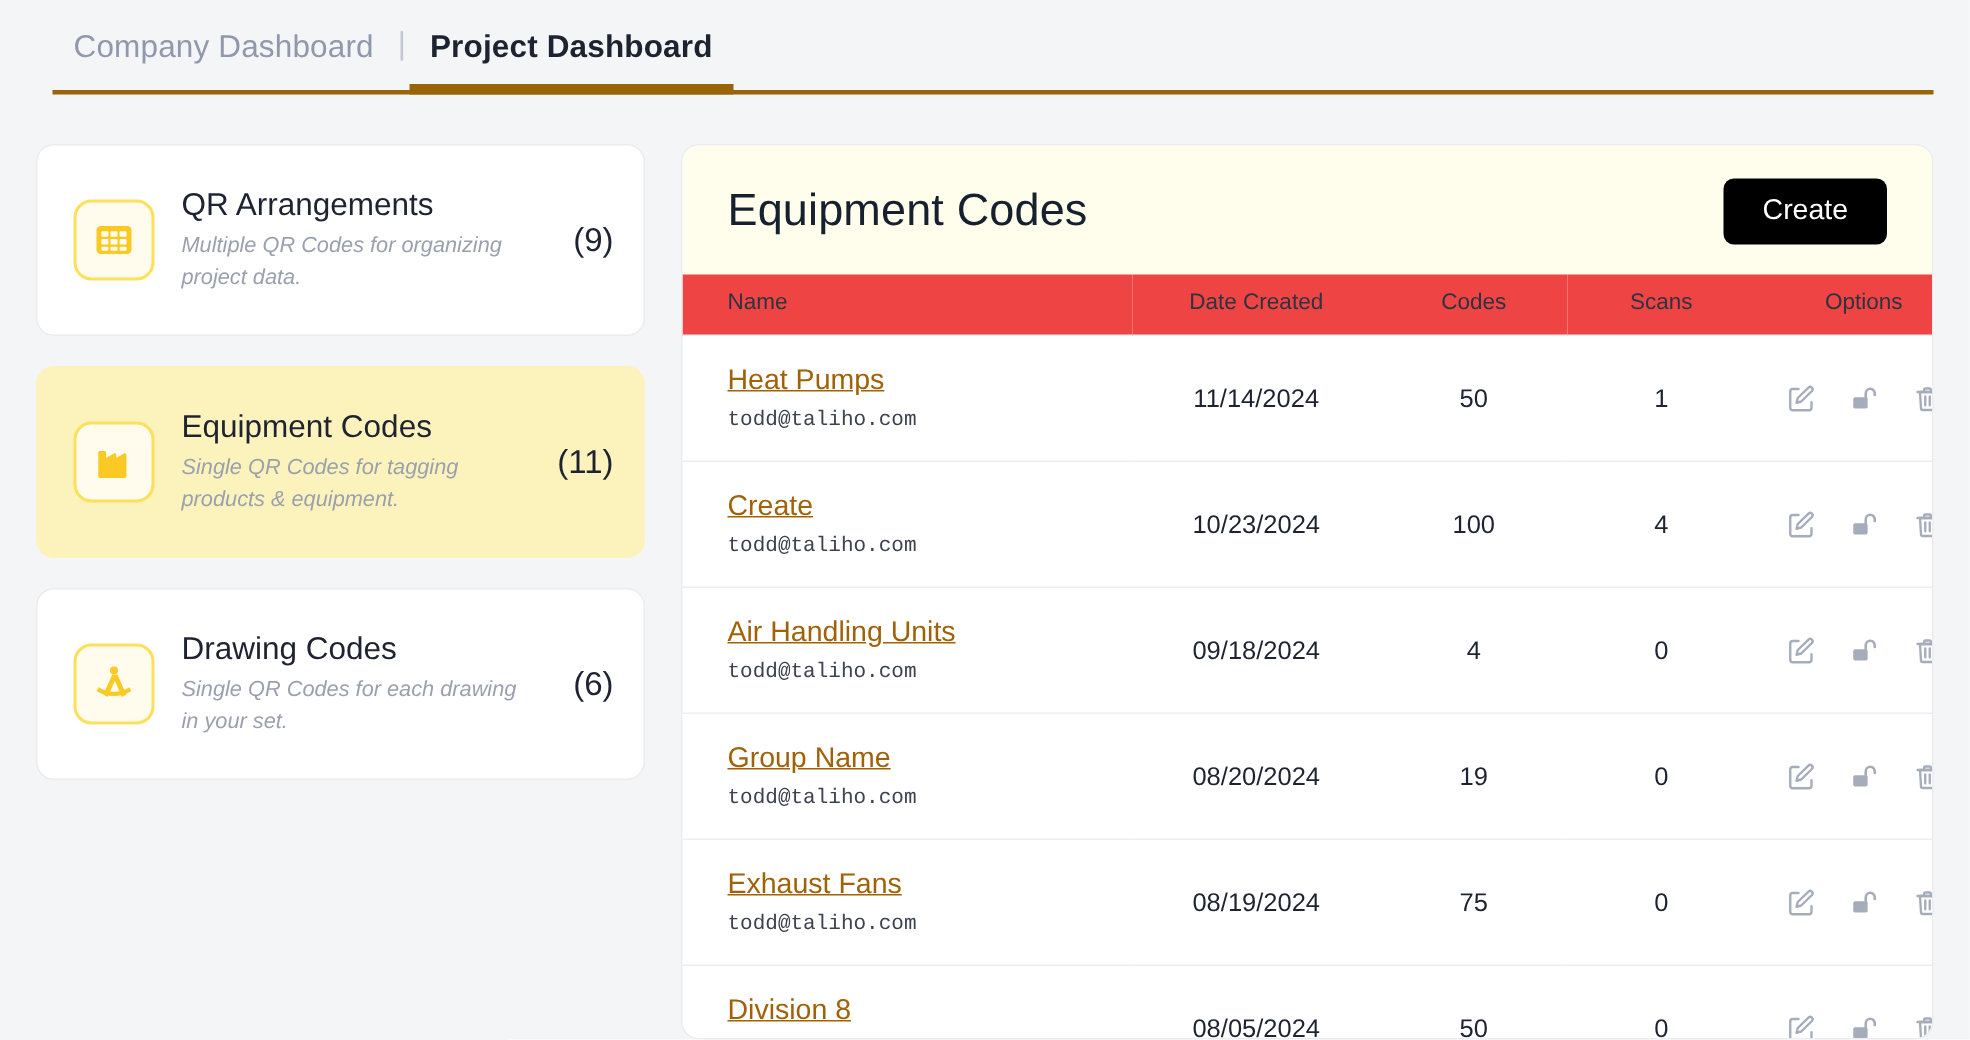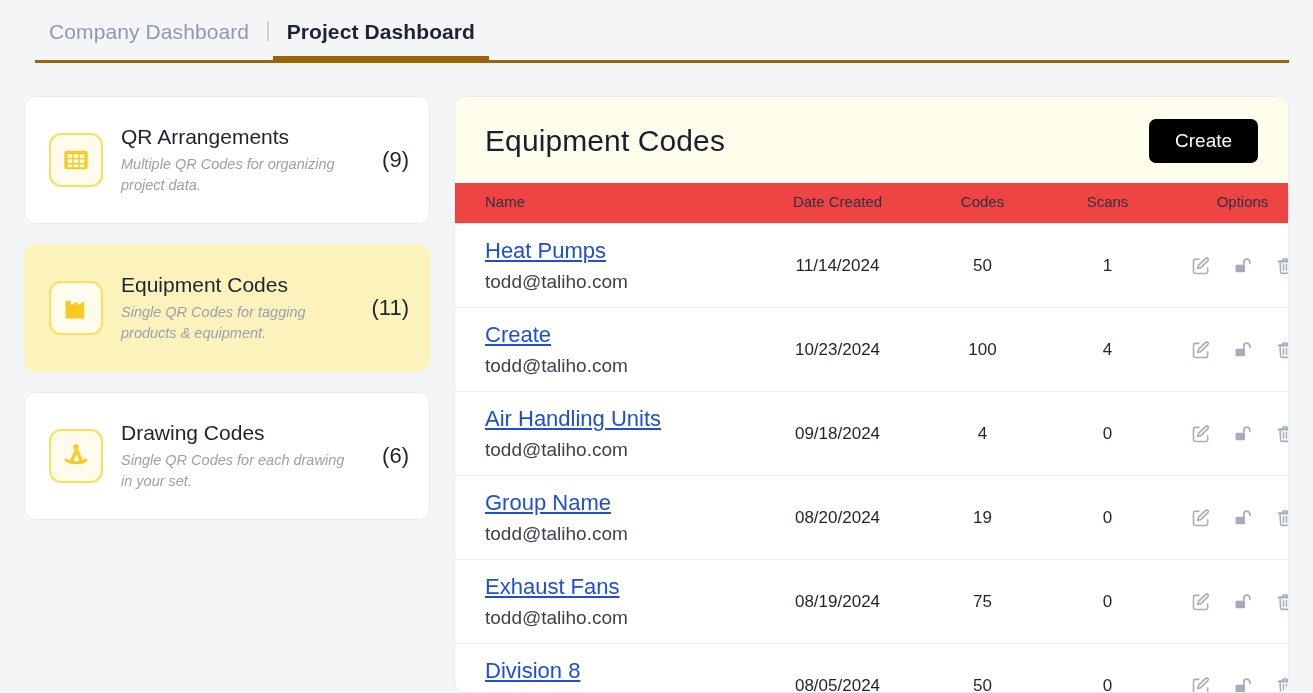--- a/index.html
+++ b/index.html
@@ -207,31 +207,32 @@
     color: #1d2330;
     text-align: center;
     vertical-align: middle;
     height: 84px;
   }
   table.codes tbody td.cell-name {
     text-align: left;
     padding-left: 30px;
   }
   .row-link {
-    color: #1d4ed8;
-    font-size: 22px;
+    color: #a16207;
+    font-size: 19px;
     text-decoration: underline;
     cursor: pointer;
     display: inline-block;
     margin-bottom: 7px;
   }
   .row-owner {
     display: block;
-    font-size: 19px;
+    font-size: 14px;
     color: #3c4250;
+    font-family: Liberation Mono, monospace;
   }
   .opts {
     display: flex;
     align-items: center;
     justify-content: center;
     gap: 20px;
   }
   .opt-icon {
     width: 22px;
     height: 22px;

